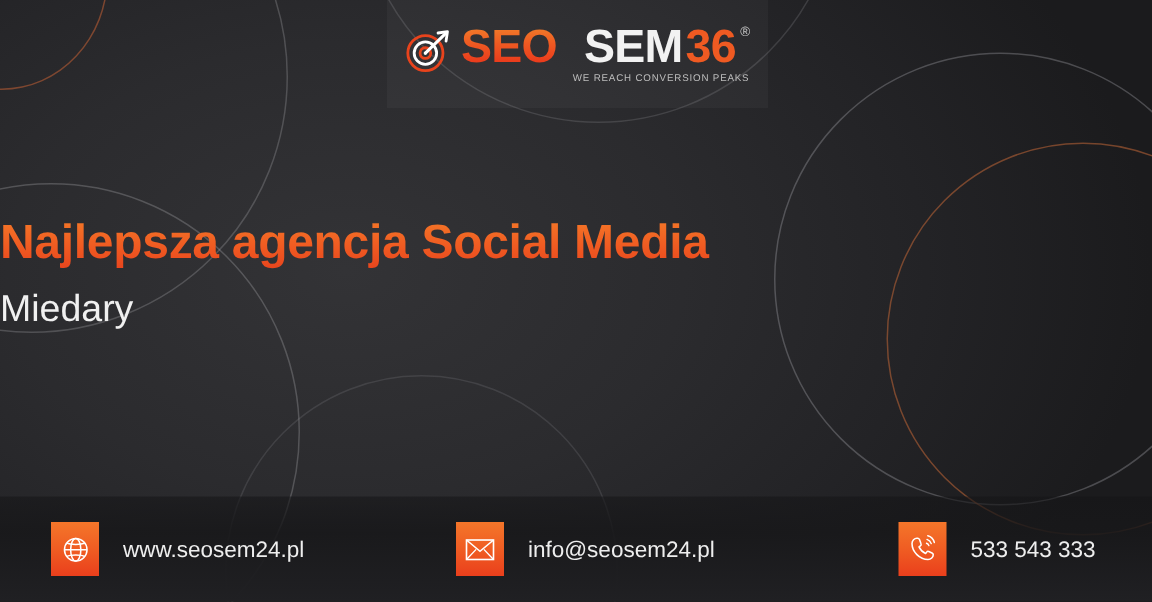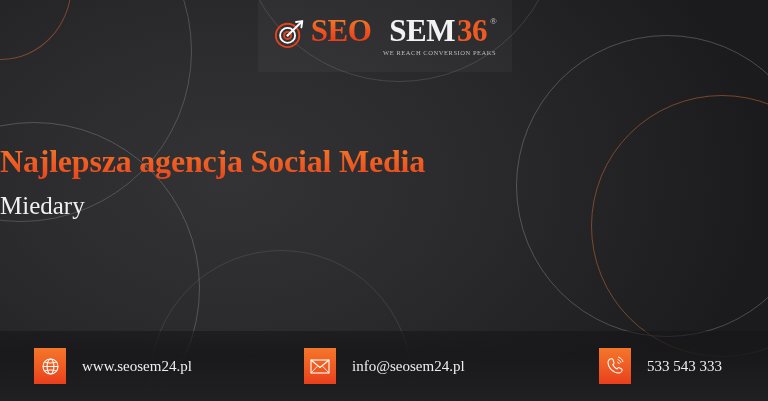--- a/index.html
+++ b/index.html
@@ -11,21 +11,20 @@
     font-family: "Liberation Sans", sans-serif;
   }
 
   .slide {
     position: relative;
     width: 768px;
     height: 401px;
     overflow: hidden;
     background:
       radial-gradient(ellipse 70% 90% at 30% 45%, #333336 0%, #2b2b2e 42%, #232326 72%, #1b1b1d 100%);
-    font-family: Liberation Serif, serif;
   }
 
   
   .bg-layer {
     position: absolute;
     inset: 0;
     pointer-events: none;
   }
   .circ {
     position: absolute;

